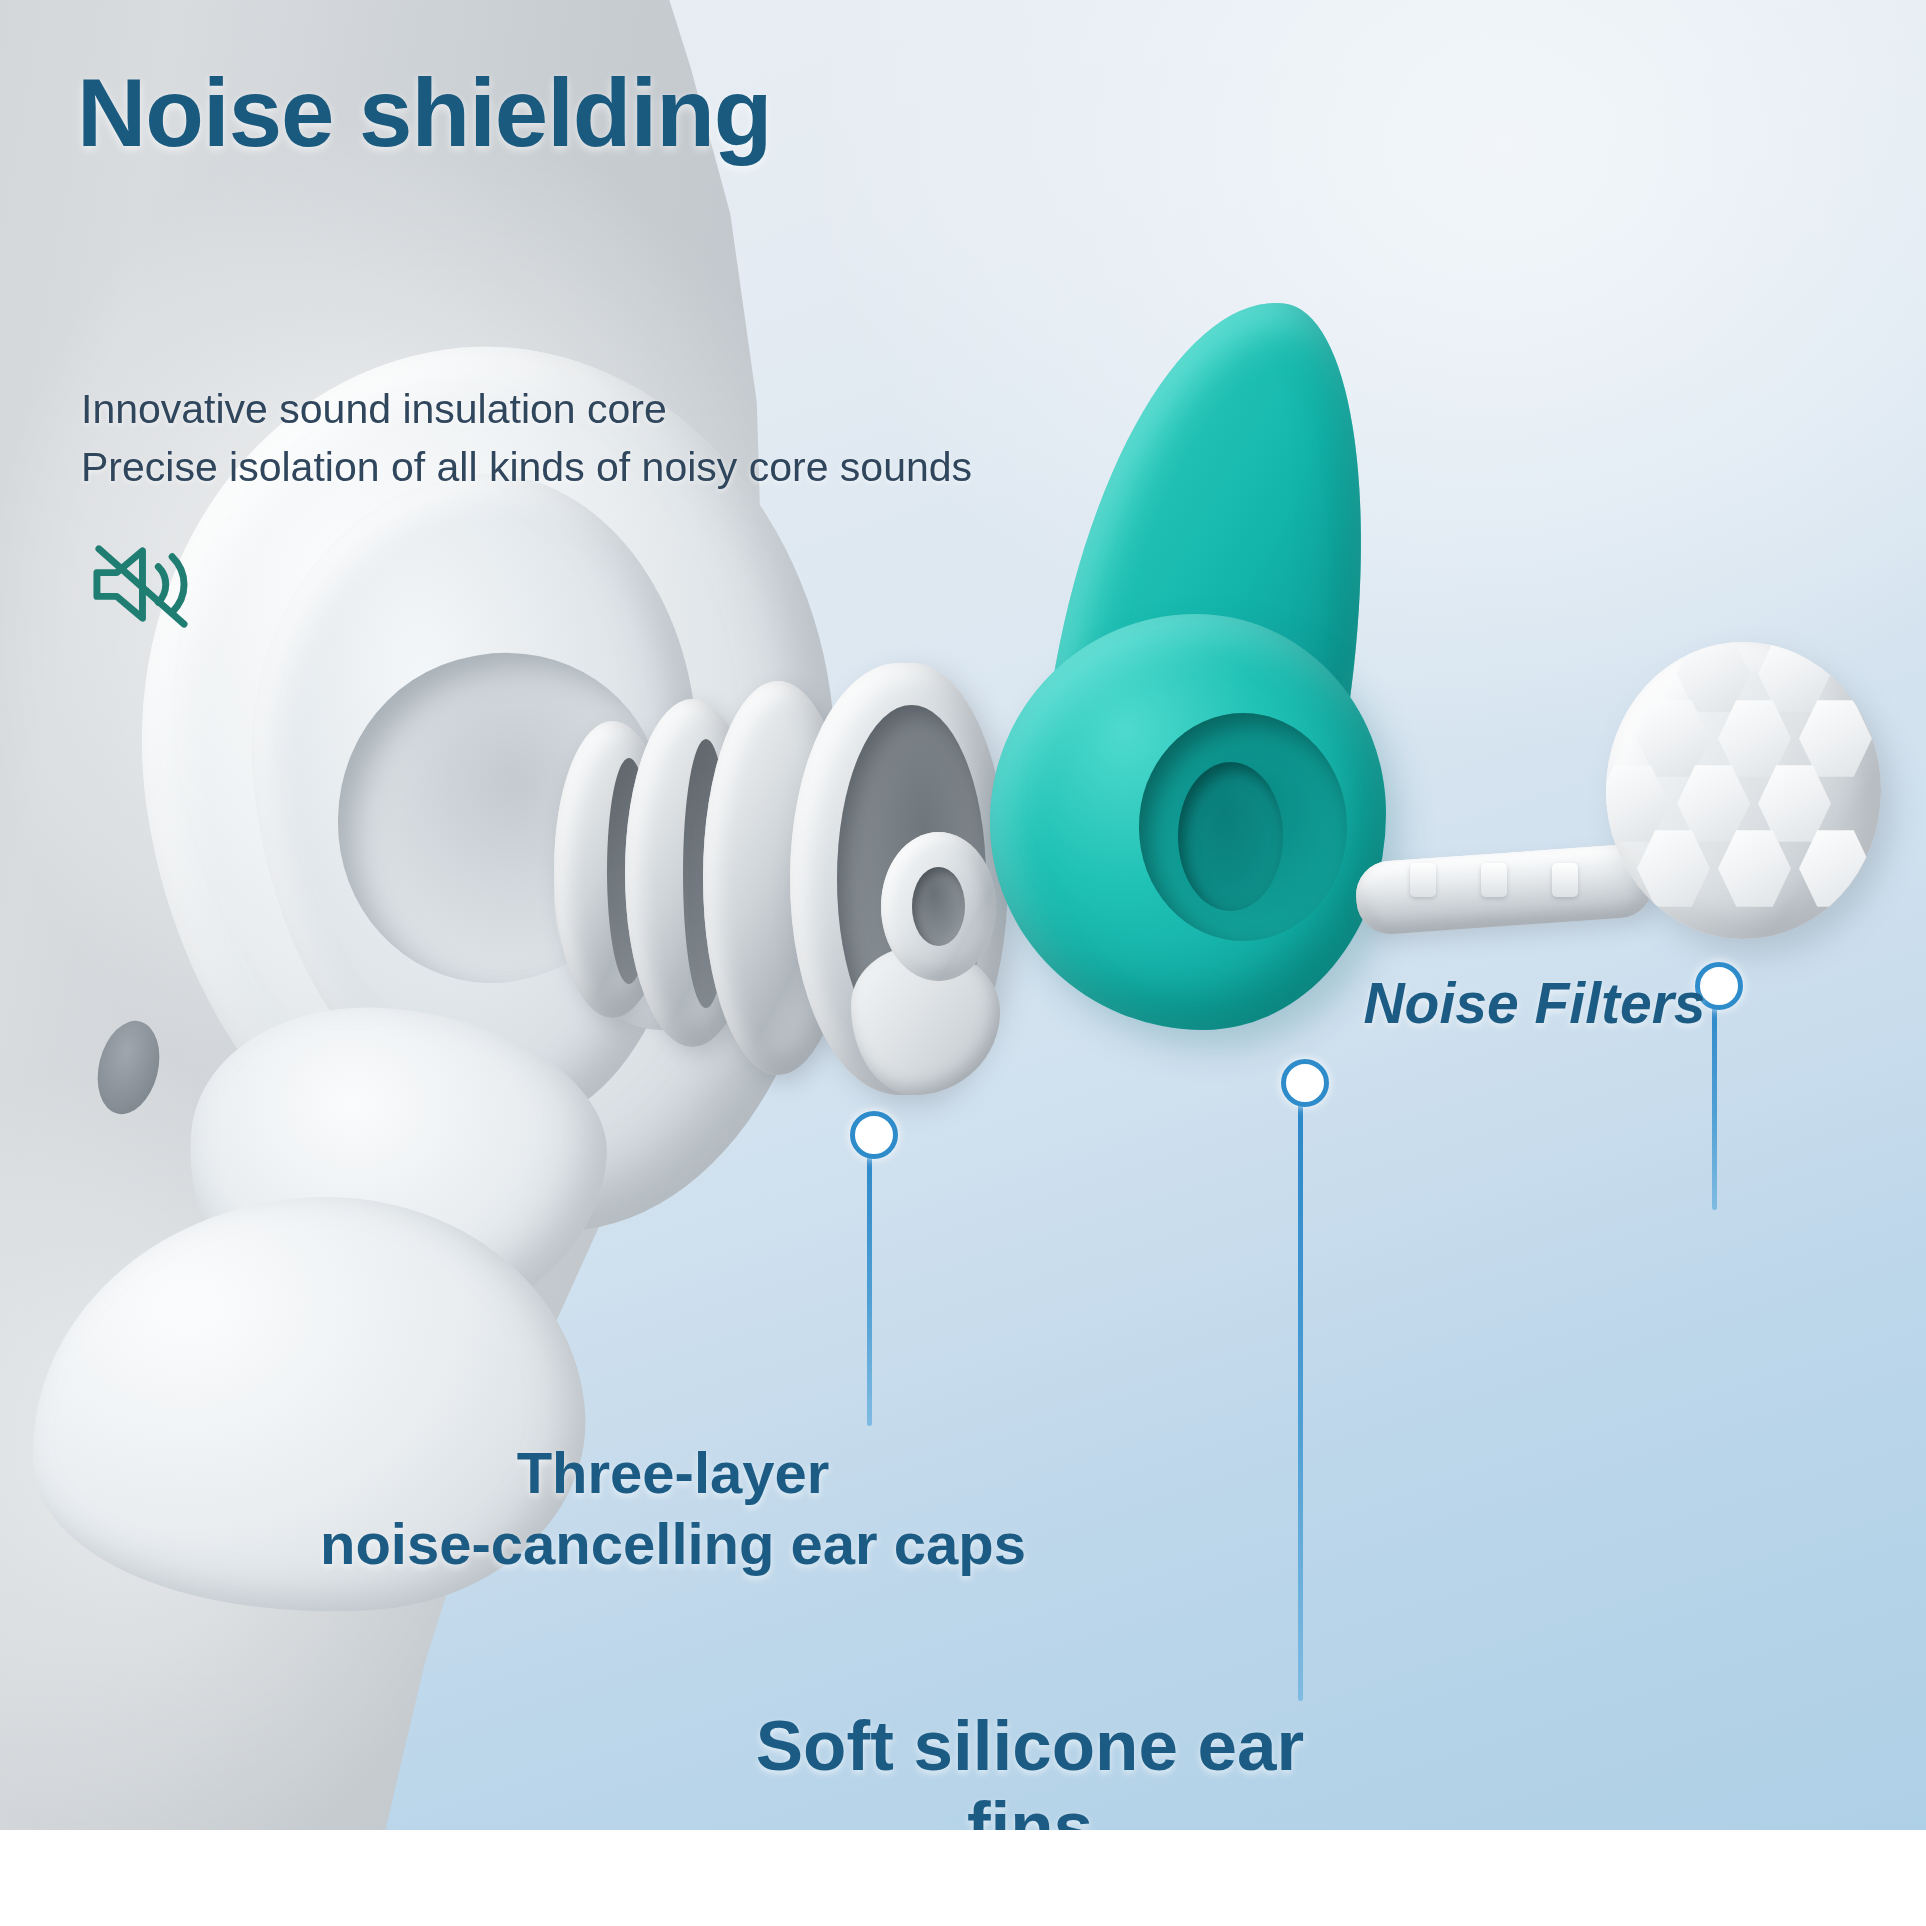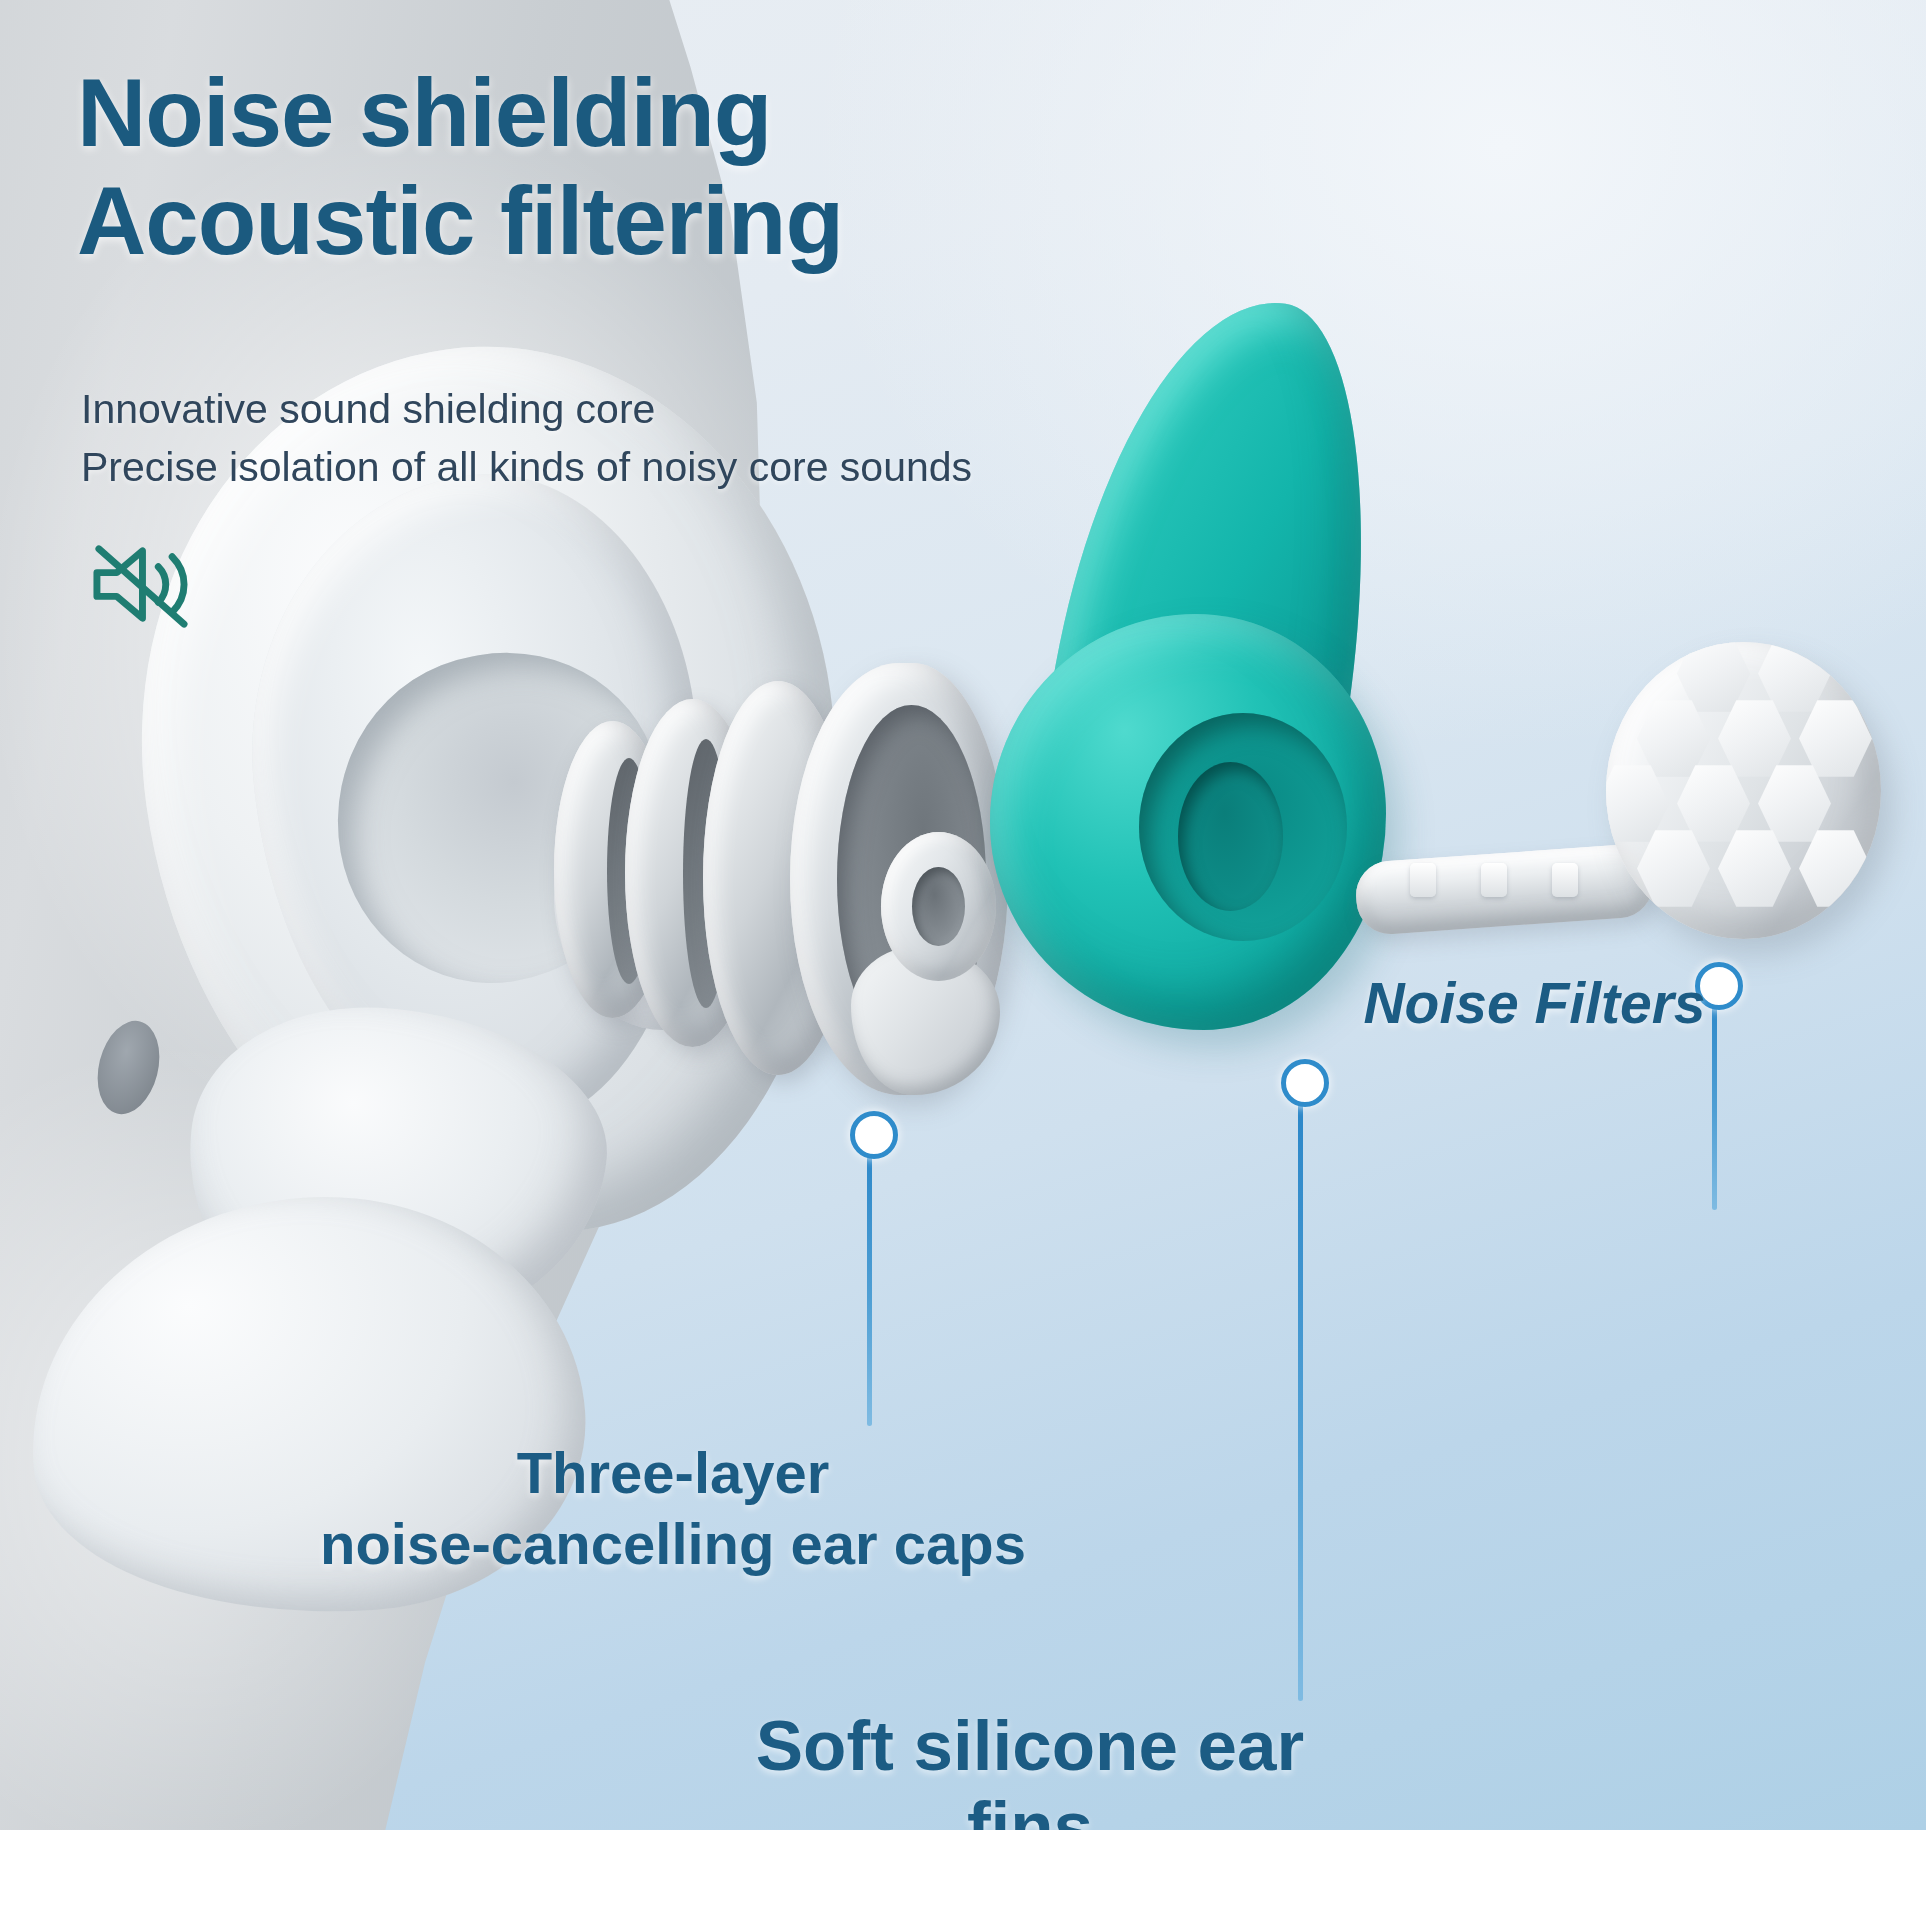--- a/index.html
+++ b/index.html
@@ -278,25 +278,24 @@
   <div class="calloutDot" style="left:850px;top:1111px;"></div>
 
   <div class="calloutLine" style="left:1298px;top:1087px;height:614px;"></div>
   <div class="calloutDot" style="left:1281px;top:1059px;"></div>
 
   <div class="calloutLine" style="left:1712px;top:990px;height:220px;"></div>
   <div class="calloutDot" style="left:1695px;top:962px;"></div>
 
   <div class="title">
     <div>Noise shielding</div>
-    <div>Acoustic filtering</div>
   </div>
 
   <div class="sub">
-    <div>Innovative sound shielding core</div>
+    <div>Innovative sound insulation core</div>
     <div>Precise isolation of all kinds of noisy core sounds</div>
   </div>
 
   <div class="muteIcon">
     <svg viewBox="0 0 110 100" width="109" height="99" fill="none" stroke="#1f7d72" stroke-width="7" stroke-linecap="round" stroke-linejoin="round">
       <path d="M12 38 L32 38 L58 16 L58 84 L32 62 L12 62 Z"></path>
       <path d="M74 32 C84 42 84 58 74 68"></path>
       <path d="M88 22 C104 38 104 62 88 78"></path>
       <line x1="14" y1="14" x2="100" y2="90"></line>
     </svg>

